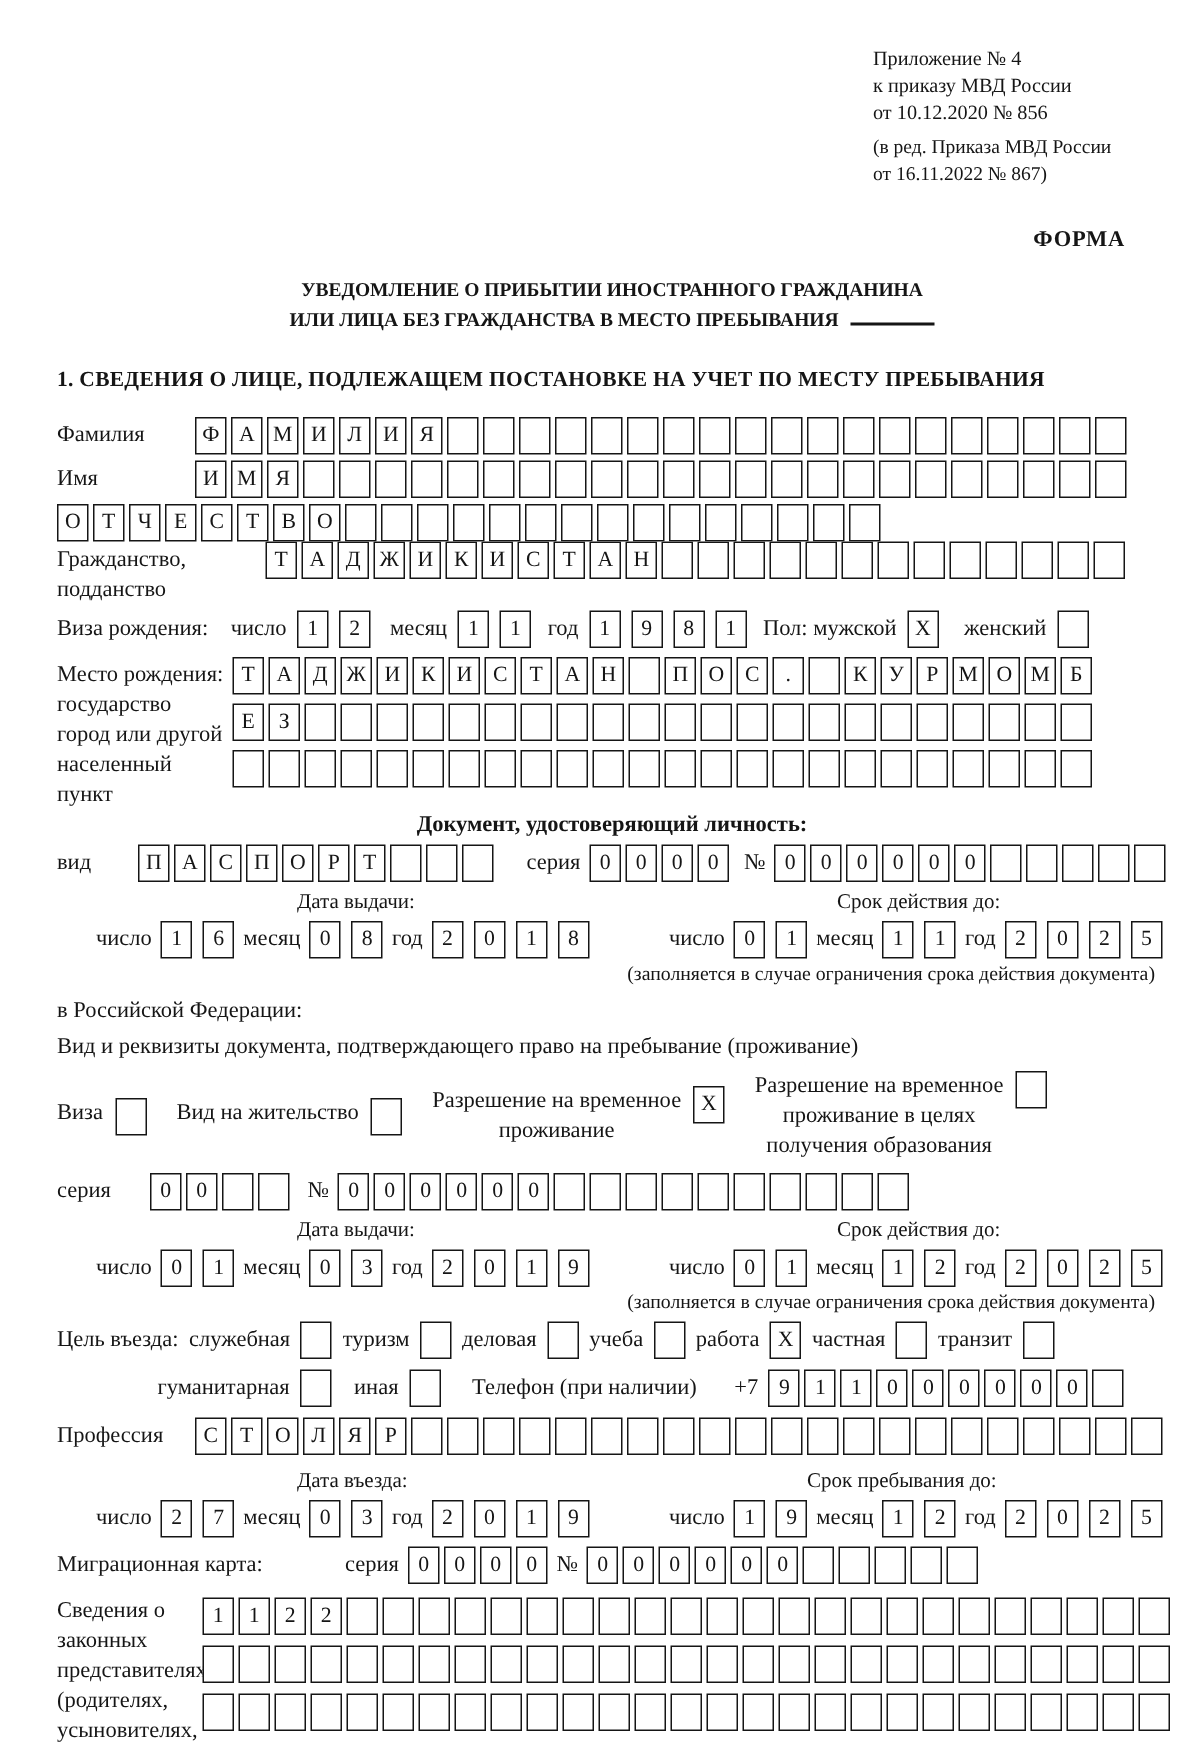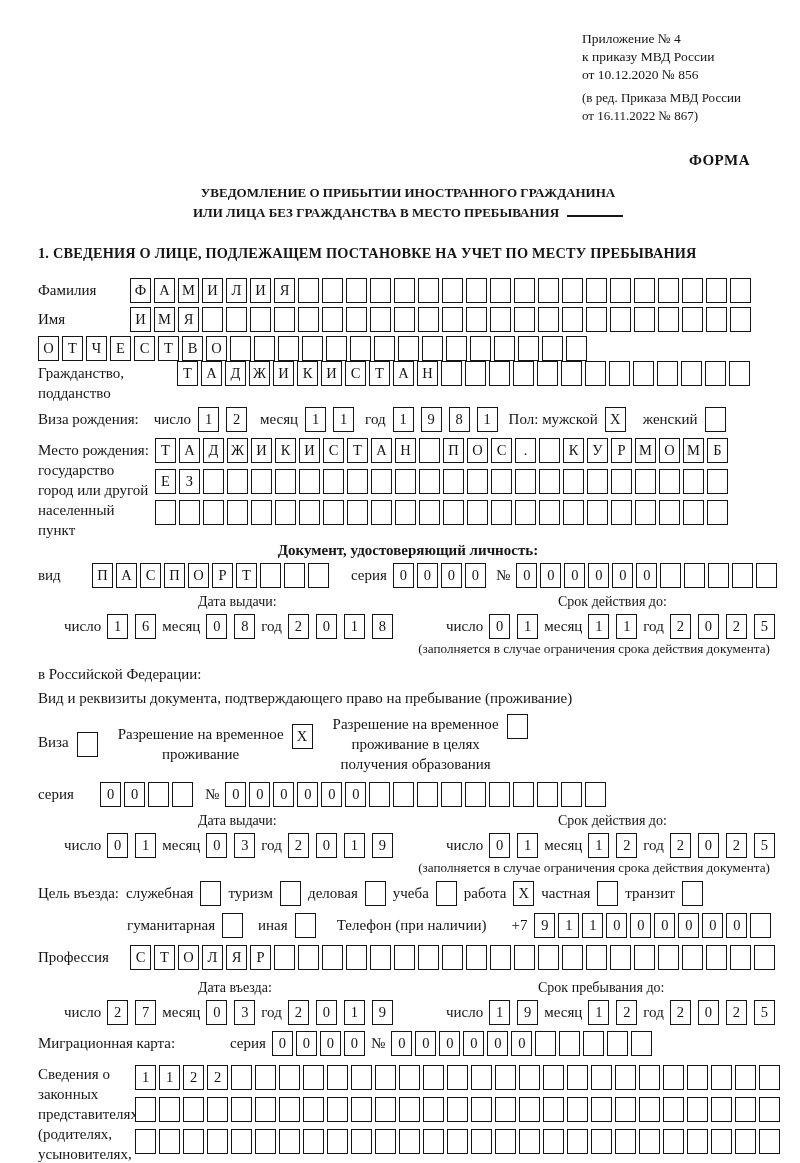--- a/index.html
+++ b/index.html
@@ -59,21 +59,21 @@
   .note { font-size: 13.2px; text-align: right; padding-right: 8px; line-height: 19px; margin-bottom: 4px; }
 
   .para { font-size: 15px; line-height: 24px; }
 
   .visarow { display: flex; align-items: center; gap: 14px; margin-top: 4px; margin-bottom: 8px; }
   .opt { display: flex; align-items: flex-start; gap: 8px; }
   .opt .optlines { text-align: center; line-height: 20px; }
   .opt1 .optlines { text-align: left; }
   .purpose-row { display: flex; align-items: flex-start; gap: 7px; margin-bottom: 7px; }
   .purpose-row .ptext { line-height: 25px; }
-  .indent67 { margin-left: 89px; }
+  .indent67 { margin-left: 67px; }
   .phone-label { margin-left: 14px; }
   .phone-prefix { margin-left: 18px; }
 </style>
 </head>
 <body>
 
 <div class="page">
 
   <div class="hdr-right">
     <div>Приложение № 4</div>
@@ -431,20 +431,28 @@
 
     <div class="visarow">
       <span class="opt opt1">
         <span class="optlines">
             <div>Виза</div>
           </span>
         <span class="cells">
             <span class="cell"></span>
           </span>
       </span>
+      <span class="opt opt1" style="margin-left:6px;">
+        <span class="optlines">
+            <div>Вид на жительство</div>
+          </span>
+        <span class="cells">
+            <span class="cell"></span>
+          </span>
+      </span>
       <span class="opt" style="margin-left:6px;">
         <span class="optlines">
           <div>Разрешение на временное</div>
           <div>проживание</div>
         </span>
         <span class="cells">
             <span class="cell">X</span>
           </span>
       </span>
       <span class="opt" style="margin-left:6px;">

